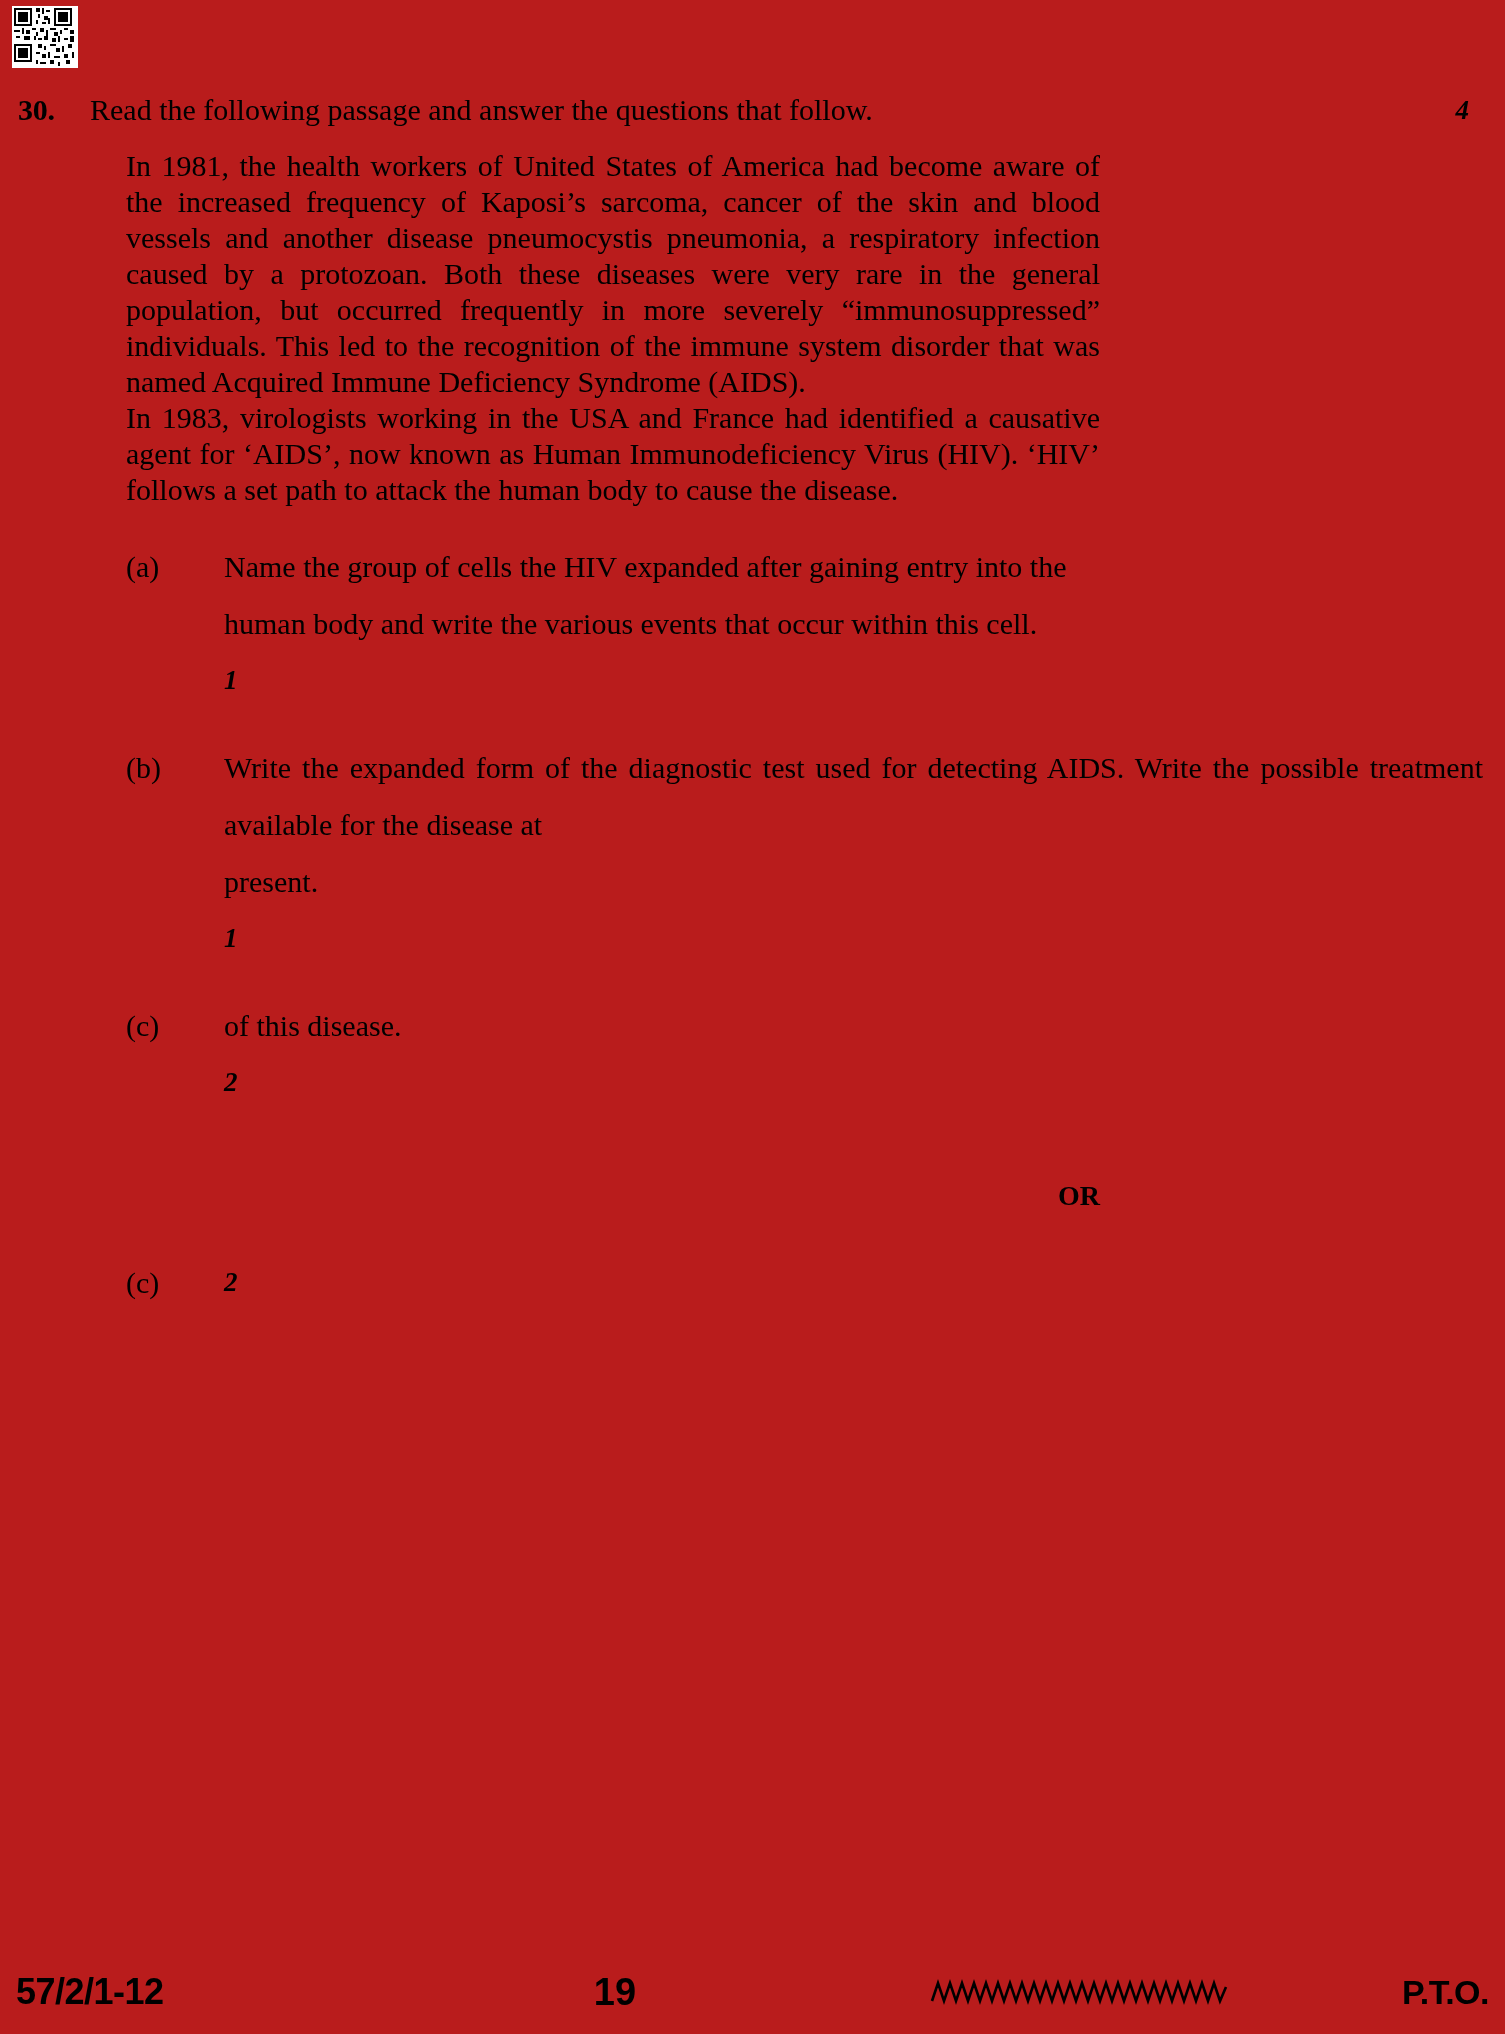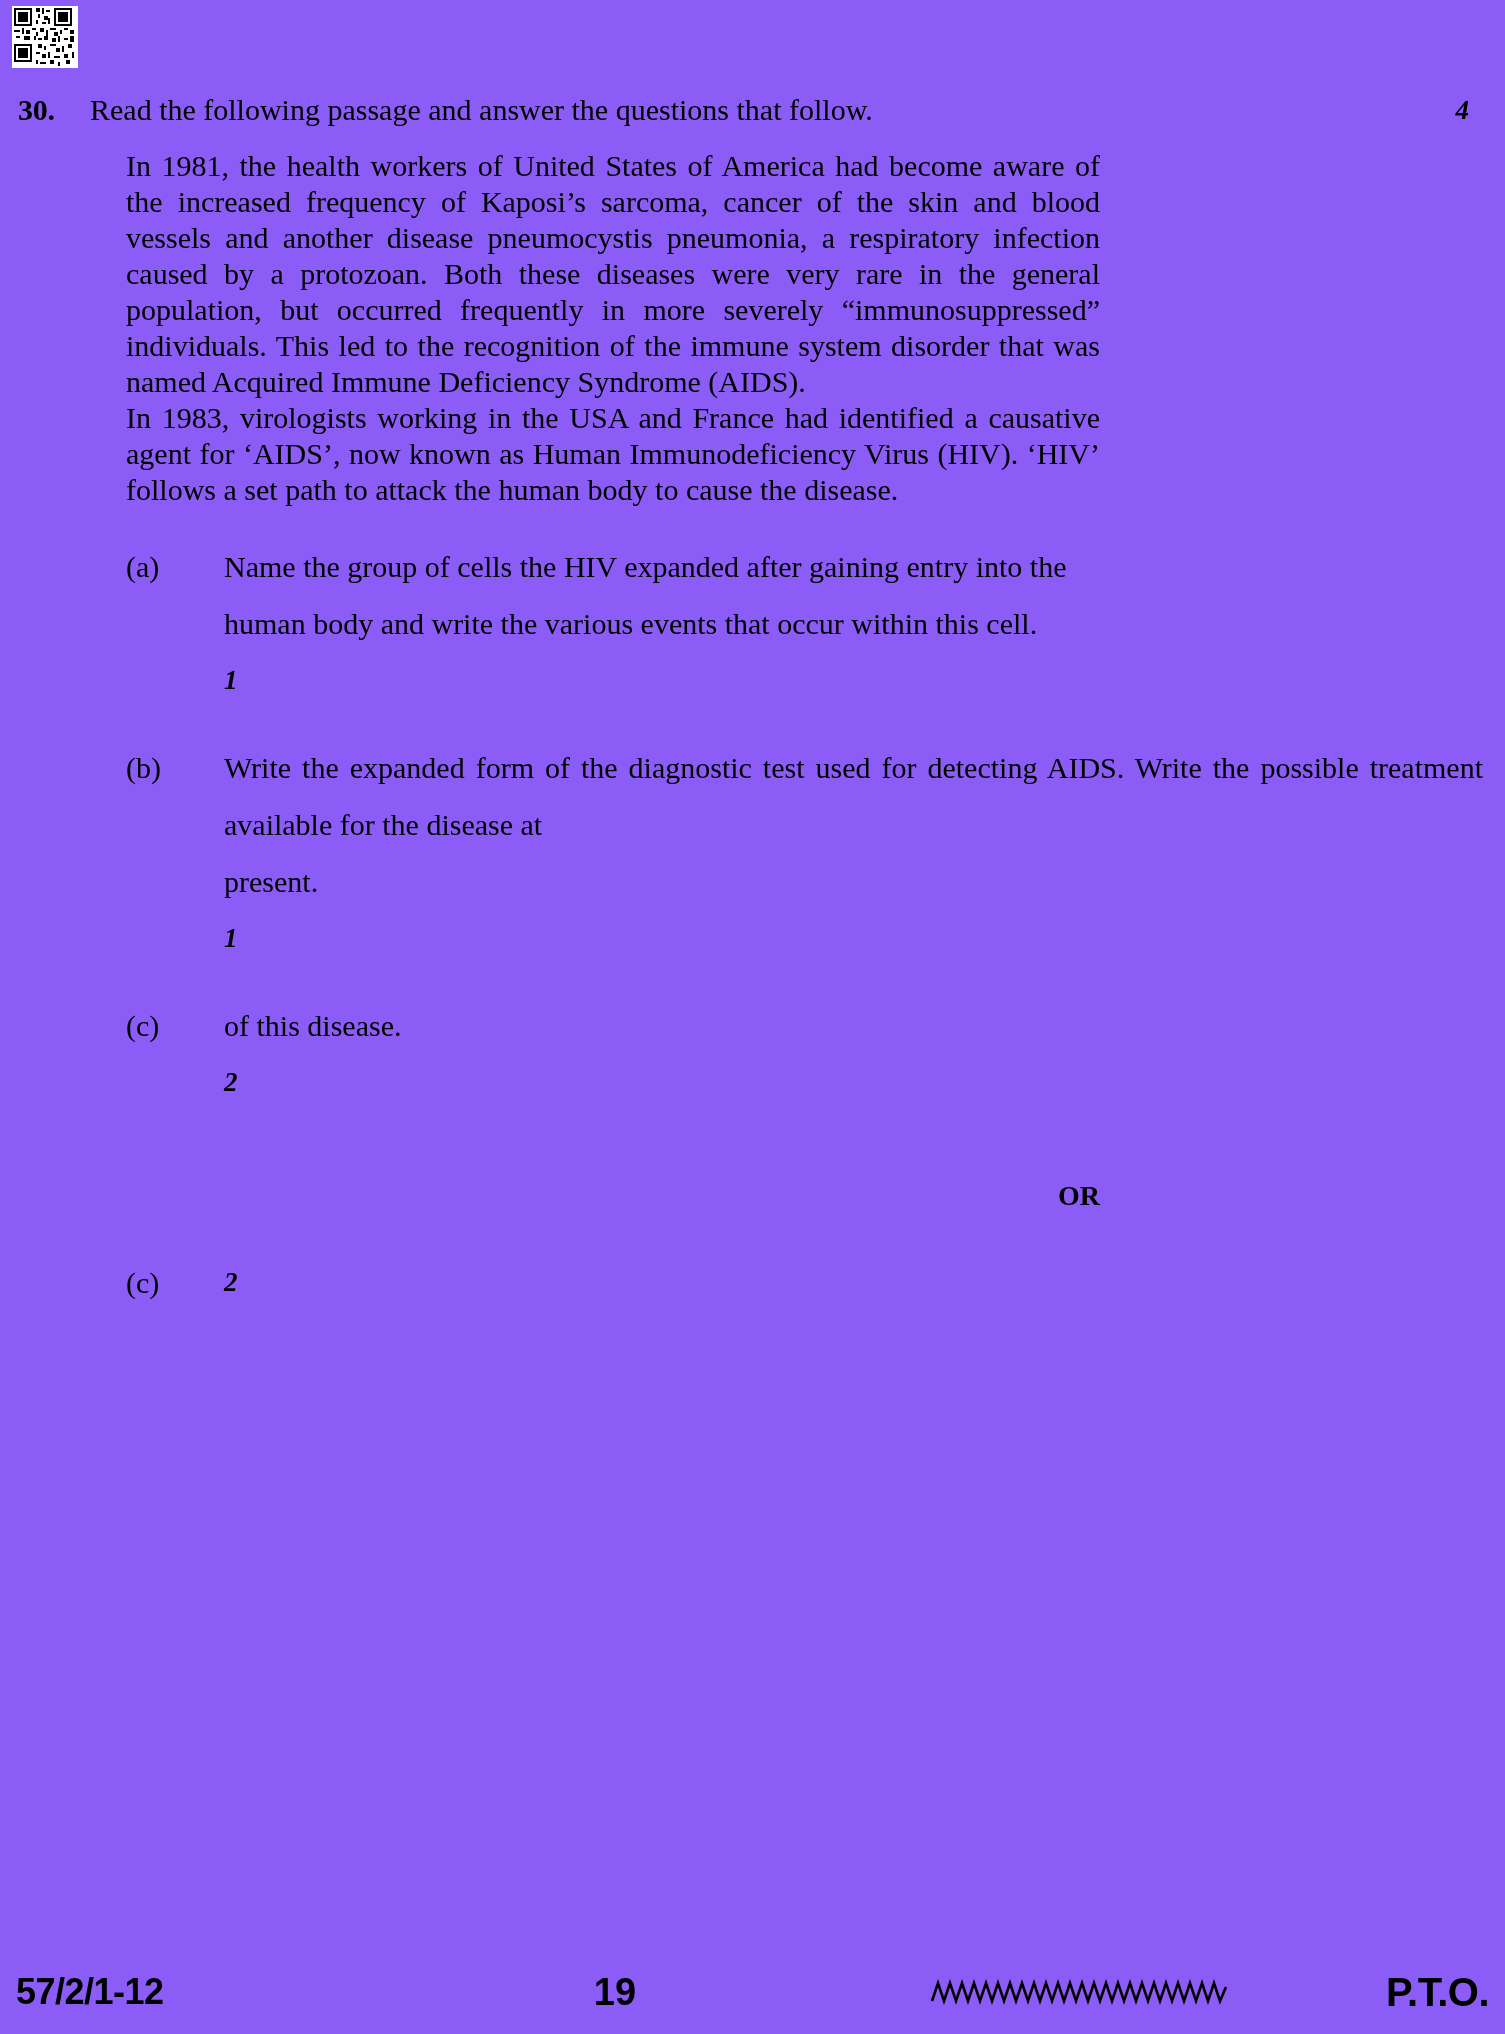--- a/index.html
+++ b/index.html
@@ -9,21 +9,21 @@
     background: #ffffff;
   }
   body {
     font-family: "Liberation Serif", "DejaVu Serif", serif;
     color: #000000;
   }
   .page {
     position: relative;
     width: 1505px;
     height: 2034px;
-    background: #8b5cf6;
+    background: #b91c1c;
     overflow: hidden;
     box-sizing: border-box;
   }
 
   
   .qr-wrap {
     position: absolute;
     left: 12px;
     top: 6px;
     width: 66px;
@@ -154,21 +154,21 @@
   .footer-squiggle {
     position: absolute;
     left: 930px;
     width: 300px;
     height: 34px;
   }
   .footer-squiggle svg { display: block; width: 100%; height: 100%; }
   .footer-pto {
     position: absolute;
     right: 16px;
-    font-size: 40px;
+    font-size: 34px;
     letter-spacing: -0.5px;
   }
 </style>
 </head>
 <body>
 
 <div class="page">
 
   <div class="qr-wrap">
     <svg viewBox="0 0 33 31" shape-rendering="crispEdges" aria-hidden="true">

